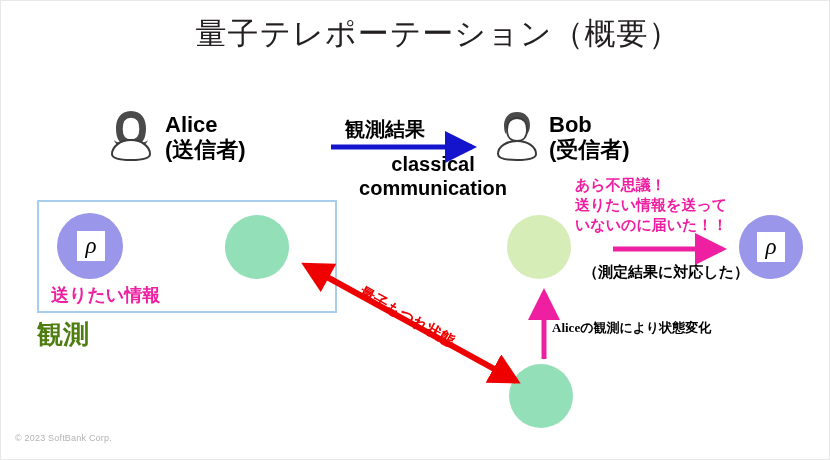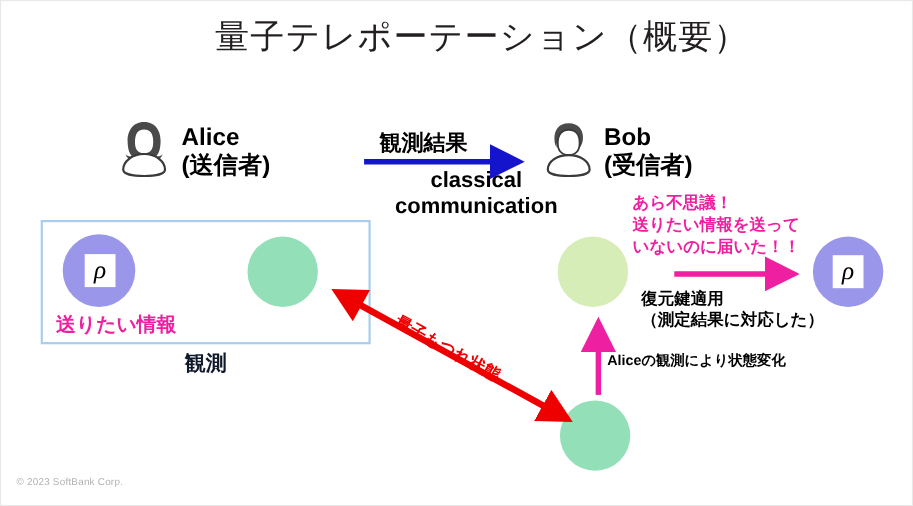--- a/index.html
+++ b/index.html
@@ -62,24 +62,24 @@
     height: 113px;
     border: 2px solid #a9cdec;
     box-sizing: border-box;
     background: #ffffff;
   }
   #measure-label {
     position: absolute;
     left: 36px;
     top: 316px;
     width: 300px;
-    text-align: center;
-    font-size: 19px;
-    font-weight: bold;
-    color: #0f172a;
+    text-align: left;
+    font-size: 26px;
+    font-weight: bold;
+    color: #4d7c0f;
   }
 
   
   .circle {
     position: absolute;
     border-radius: 50%;
   }
   .purple  { background: #9a96e9; }
   .teal    { background: #93dfb8; }
   .ltgreen { background: #d7edb7; }
@@ -108,20 +108,21 @@
     line-height: 1.33;
   }
   #wonder-text span { display: block; }
 
   
   .blk {
     position: absolute;
     color: #000000;
     font-weight: bold;
     white-space: nowrap;
+    font-family: Liberation Serif, serif;
   }
   #classical-title { font-size: 20px; }
   #classical-sub {
     position: absolute;
     font-size: 20px;
     font-weight: bold;
     color: #000000;
     text-align: center;
     line-height: 1.18;
     width: 200px;
@@ -218,21 +219,20 @@
   <div class="circle purple" style="left:738px; top:214px; width:64px; height:64px;"></div>
   <div class="rho-box" style="left:756px; top:231px; width:28px; height:30px; font-size:23px;">ρ</div>
 
   <div id="wonder-text" class="magenta" style="left:574px; top:174px;">
     <span>あら不思議！</span>
     <span>送りたい情報を送って</span>
     <span>いないのに届いた！！</span>
   </div>
 
   <div id="restore-key" class="blk" style="left:582px; top:262px;">
-    <span>復元鍵適用</span>
     <span>（測定結果に対応した）</span>
   </div>
 
   <div id="state-change" class="blk" style="left:551px; top:318px;">Aliceの観測により状態変化</div>
 
   <div id="entangle-label">量子もつれ状態</div>
 
   <svg id="arrows">
     <defs>
       <marker id="blue-head" markerWidth="7" markerHeight="7" refX="5.4" refY="3.2" orient="auto">

